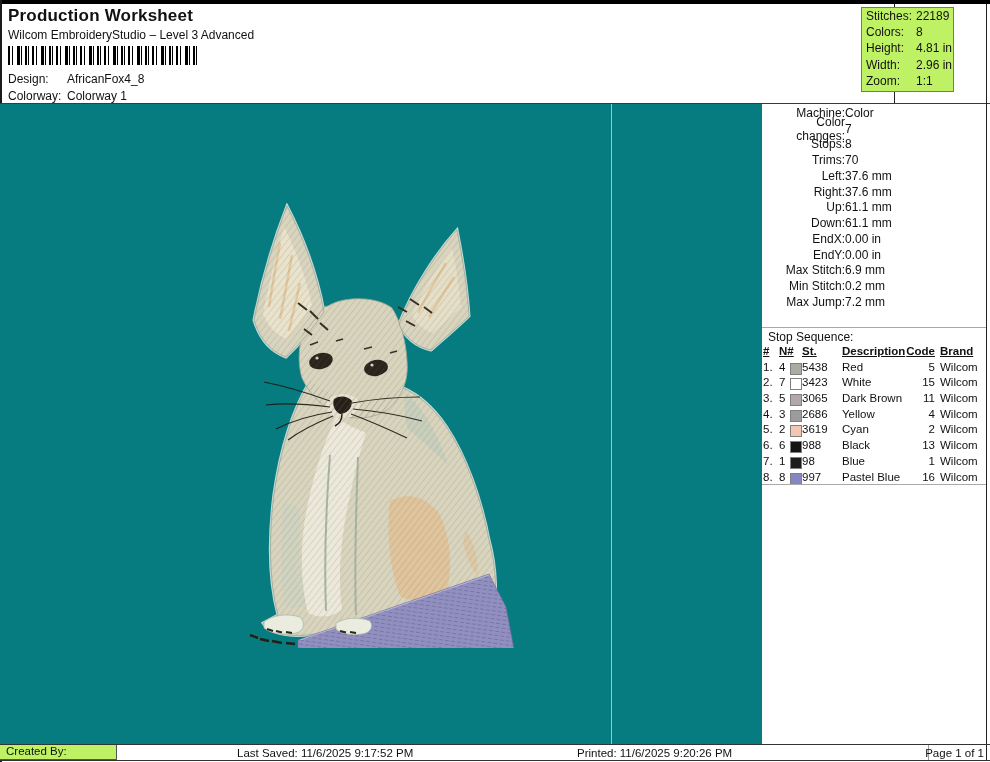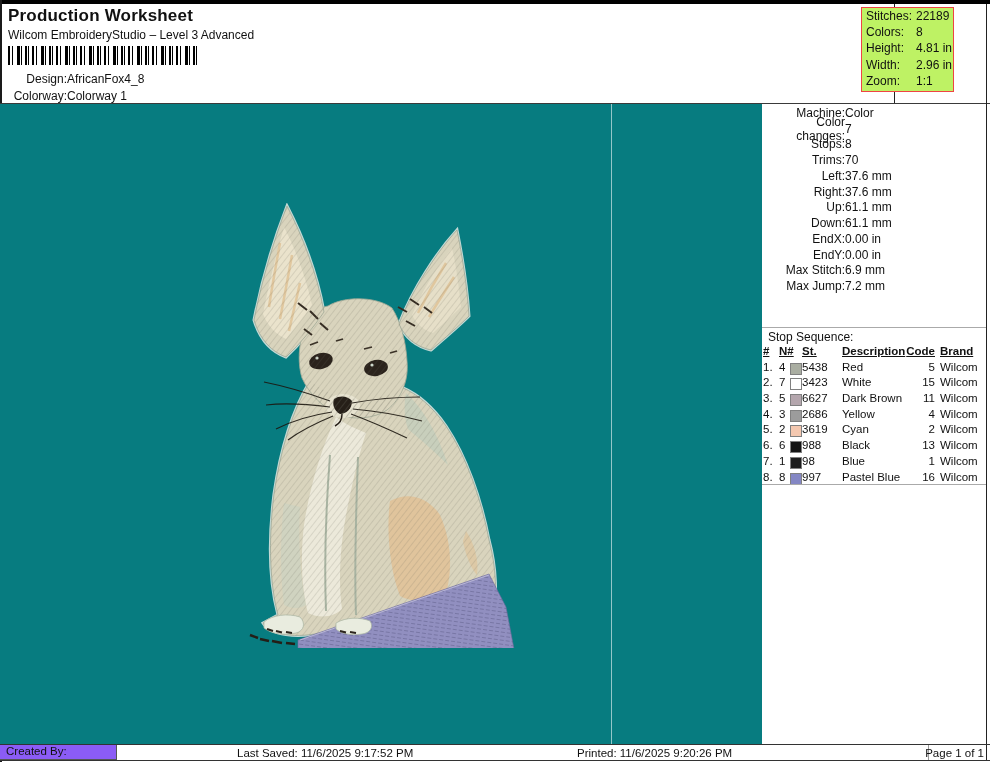--- a/index.html
+++ b/index.html
@@ -19,21 +19,21 @@
   .hdr-title{left:8px;top:6px;font-size:17px;font-weight:bold;letter-spacing:0.2px;}
   .hdr-sub{left:8px;top:28px;font-size:12px;}
   .barcode{
     left:8px;top:46px;width:190px;height:19px;
     background:repeating-linear-gradient(90deg,
       #000 0 2px,#fff 2px 4px,#000 4px 5px,#fff 5px 9px,
       #000 9px 12px,#fff 12px 13px,#000 13px 14px,#fff 14px 17px,
       #000 17px 19px,#fff 19px 20px,#000 20px 21px,#fff 21px 24px);
   }
   .hdr-row{font-size:12px;height:15px;}
-  .hdr-row .lbl{display:inline-block;width:59px;text-align:right;}
+  .hdr-row .lbl{display:inline-block;width:59px;}
   
   .stats-box{left:861px;top:7px;width:91px;height:83px;border:1px solid #ef4444;background:#bef264;}
   .stat-row{display:flex;height:16.2px;align-items:center;font-size:12px;padding-left:4px;}
   .stat-row .lbl{width:50px;}
   
   .canvas{left:0;top:104px;width:762px;height:640px;}
   .canvas-divider{left:611px;top:104px;width:1px;height:640px;background:rgba(225,240,240,0.65);}
   
   .machine-list{left:768px;top:105px;width:217px;text-align:right;}
   .panel-row{display:flex;height:15.75px;font-size:12px;align-items:center;}
@@ -49,21 +49,21 @@
   .c-sw{left:28px;top:3px!important;width:10px;height:10px;border:1px solid #808080;}
   .c-st{left:40px;width:37px;}
   .c-desc{left:80px;width:70px;}
   .c-code{left:142px;width:31px;text-align:right;}
   .c-brand{left:178px;width:45px;}
   .thead .c{font-weight:bold;text-decoration:underline;}
   
   .foot-top{left:0;top:744px;width:990px;height:1px;background:#333;}
   .foot-bottom{left:0;top:760px;width:990px;height:1px;background:#333;}
   .createdby-cell{left:0;top:745px;width:110px;height:14px;border-right:1px solid #555;
-                  border-bottom:1px solid #555;padding-left:6px;font-size:11.5px;background:#8b5cf6;}
+                  border-bottom:1px solid #555;padding-left:6px;font-size:11.5px;background:#bef264;}
   .foot-text{top:747px;font-size:11.5px;white-space:nowrap;}
   .f-saved{left:237px;}
   .f-printed{left:577px;}
   .f-page{right:6px;text-align:right;}
   .foot-vline{left:928px;top:745px;width:1px;height:15px;background:#999;}
 </style>
 </head>
 <body>
 
 <div class="page">
@@ -234,20 +234,24 @@
       </div>
     <div class="panel-row">
         <span class="lbl">EndY:</span>
         <span>0.00 in</span>
       </div>
     <div class="panel-row">
         <span class="lbl">Max Stitch:</span>
         <span>6.9 mm</span>
       </div>
     <div class="panel-row">
+        <span class="lbl">Min Stitch:</span>
+        <span>0.2 mm</span>
+      </div>
+    <div class="panel-row">
         <span class="lbl">Max Jump:</span>
         <span>7.2 mm</span>
       </div>
   </div>
 
   <div class="abs sep1"></div>
   <div class="abs stoptitle">Stop Sequence:</div>
 
   <div class="abs stoptable">
     <div class="trow thead">
@@ -273,21 +277,21 @@
         <span class="c c-sw" style="background-color: rgb(255, 255, 255);"></span>
         <span class="c c-st">3423</span>
         <span class="c c-desc">White</span>
         <span class="c c-code">15</span>
         <span class="c c-brand">Wilcom</span>
     </div>
     <div class="trow">
       <span class="c c-num">3.</span>
         <span class="c c-n">5</span>
         <span class="c c-sw" style="background-color: rgb(180, 166, 173);"></span>
-        <span class="c c-st">6627</span>
+        <span class="c c-st">3065</span>
         <span class="c c-desc">Dark Brown</span>
         <span class="c c-code">11</span>
         <span class="c c-brand">Wilcom</span>
     </div>
     <div class="trow">
       <span class="c c-num">4.</span>
         <span class="c c-n">3</span>
         <span class="c c-sw" style="background-color: rgb(156, 156, 156);"></span>
         <span class="c c-st">2686</span>
         <span class="c c-desc">Yellow</span>

